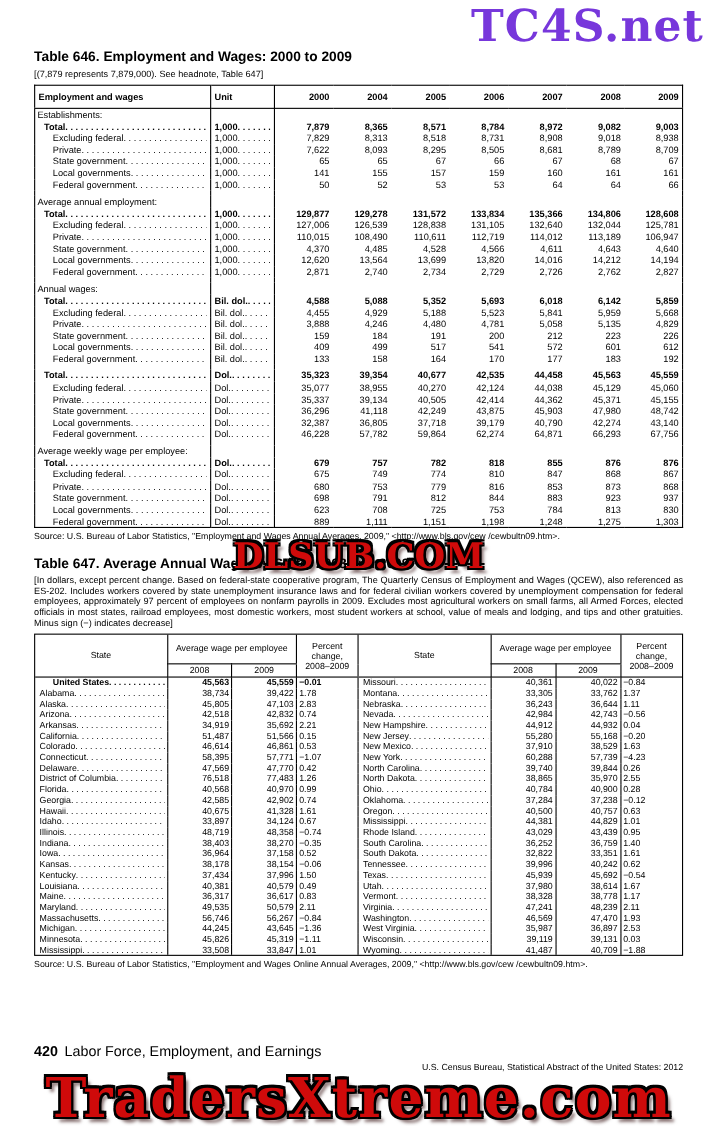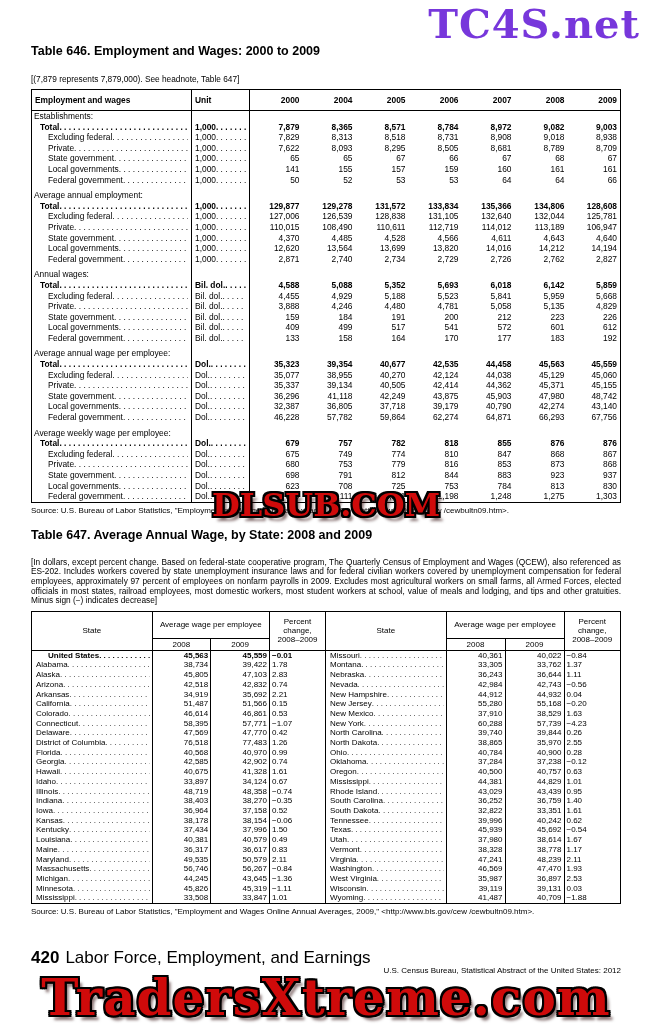--- a/index.html
+++ b/index.html
@@ -7,21 +7,21 @@
   body {
     width: 652px; height: 1024px; position: relative;
     background: #ffffff; color: #000;
     font-family: "Liberation Sans", sans-serif;
     overflow: hidden;
   }
   .page { position: absolute; inset: 0; padding: 44px 31px 0 31px; }
 
   .t-title { font-size: 12.5px; font-weight: bold; margin: 0 0 4px 0; }
   .t-title.second { margin-top: 13px; }
-  .t-note { font-size: 8.3px; margin: 16px 0 5px 0; }
+  .t-note { font-size: 8.3px; margin: 4px 0 5px 0; }
   .t-note.long { text-align: justify; width: 590px; line-height: 9.6px; }
 
   table { border-collapse: collapse; table-layout: fixed; }
 
   
   .t646 { width: 590px; border: 1px solid #000; font-size: 8.4px; }
   .t646 td, .t646 th { padding: 0 3px; height: 10.6px; line-height: 10.6px; white-space: nowrap; overflow: hidden; }
   .t646 thead th { border-bottom: 1px solid #000; font-weight: bold; text-align: center; height: 20px; line-height: 20px; }
   .t646 .c-label { width: 160px; border-right: 1px solid #000; text-align: left; }
   .t646 .c-unit  { width: 58px;  border-right: 1px solid #000; text-align: left; }
@@ -50,21 +50,21 @@
   .t647 thead th.y-h { border-bottom: 1px solid #000; height: 11px; line-height: 11px; }
   .t647 thead th.y-h.first { border-right: 1px solid #000; }
   .t647 .s-name { width: 120px; border-right: 1px solid #000; text-align: left; }
   .t647 .s-name .lt { padding-left: 2px; }
   .t647 .s-name.us .lt { padding-left: 14px; }
   .t647 .v08 { width: 58px; text-align: right; border-right: 1px solid #000; }
   .t647 .v09 { width: 54px; text-align: right; }
   .t647 .vpc { width: 56px; text-align: left; border-left: 1px solid #000; }
 
   
-  .footer-left { position: absolute; left: 31px; top: 948px; font-size: 17px; }
+  .footer-left { position: absolute; left: 31px; top: 948px; font-size: 13px; }
   .footer-left .pgnum { font-weight: bold; margin-right: 6px; }
   .footer-right { position: absolute; right: 31px; top: 966px; font-size: 8px; }
 
   
   .wm { position: absolute; white-space: nowrap; font-family: "DejaVu Serif", serif; font-weight: bold; }
   .wm-top { top: 0px; right: 12px; font-size: 40px; color: #6d28d9; letter-spacing: 1px; opacity: 0.93; }
   .wm-mid {
     top: 486px; left: 50%; transform: translateX(-50%);
     font-size: 32px; color: #cf0a0a;
     text-shadow: -2px -2px 0 #000, 2px -2px 0 #000, -2px 2px 0 #000, 2px 2px 0 #000,
@@ -503,25 +503,20 @@
           <td class="c-val">170</td>
           <td class="c-val">177</td>
           <td class="c-val">183</td>
           <td class="c-val">192</td>
         </tr>
         <tr class="spacer">
           <td class="c-label"></td>
           <td class="c-unit"></td>
           <td colspan="7"></td>
         </tr>
-        <tr>
-          <td class="c-label sec-h">Average annual wage per employee:</td>
-          <td class="c-unit"></td>
-          <td colspan="7"></td>
-        </tr>
         <tr class="bold">
           <td class="c-label ind0">
             <div class="cellflex">
               <span class="lt">Total</span>
               <span class="dots"></span>
             </div>
           </td>
           <td class="c-unit">
             <div class="cellflex">
               <span class="lt">Dol.</span>

